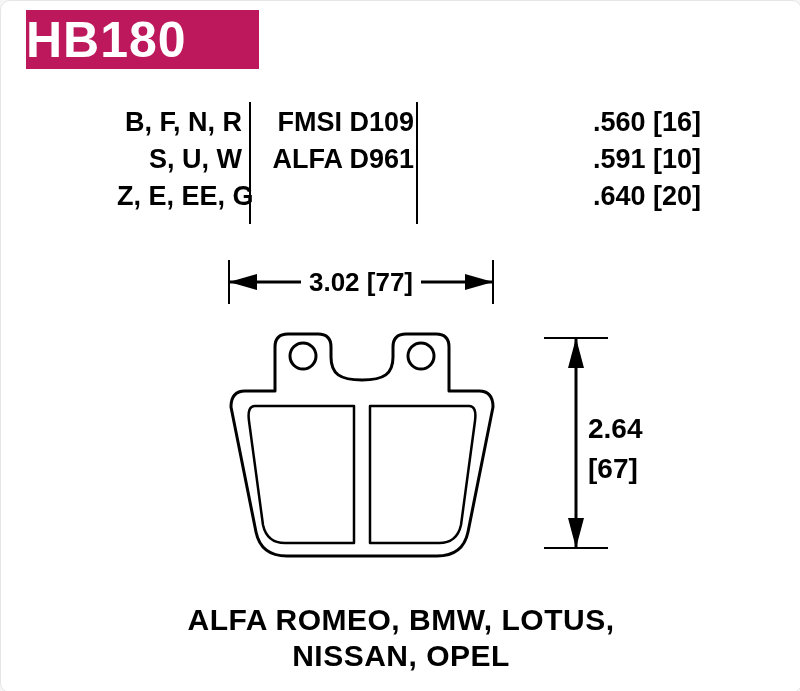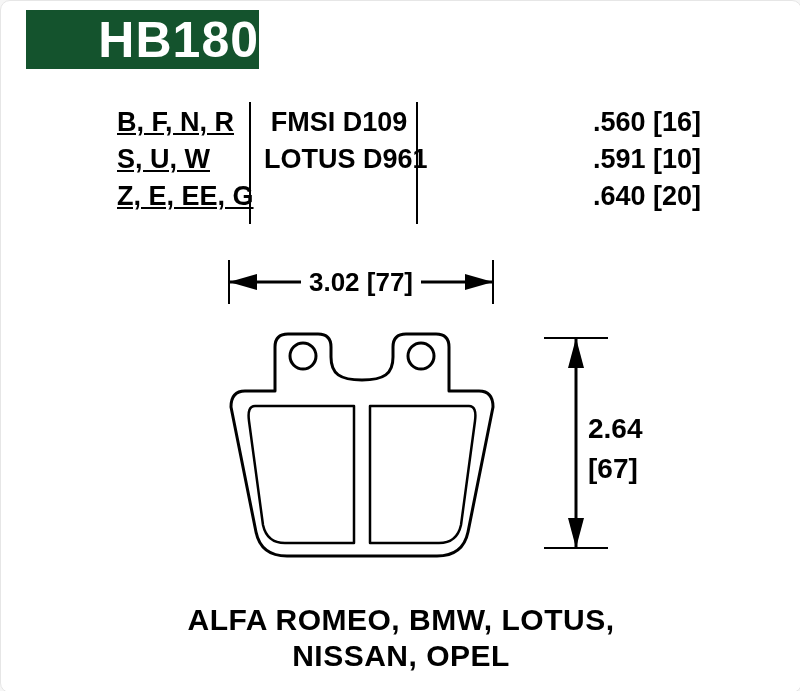--- a/index.html
+++ b/index.html
@@ -19,38 +19,38 @@
     color: #000;
   }
 
   
   .pn-box {
     position: absolute;
     left: 25px;
     top: 9px;
     width: 233px;
     height: 59px;
-    background: #14532d;
+    background: #be185d;
     display: flex;
     align-items: center;
-    justify-content: flex-end;
+    justify-content: flex-start;
   }
   .pn-text {
     color: #ffffff;
     font-size: 50px;
     font-weight: 800;
     letter-spacing: 1px;
     line-height: 1;
   }
 
   
   .spec-col { position: absolute; font-size: 27px; font-weight: 700; }
   .spec-row { height: 37px; line-height: 37px; white-space: nowrap; }
-  .col-compounds { left: 116px; top: 103px; width: 125px; text-align: left; text-decoration: underline; }
-  .col-fmsi      { left: 263px; top: 103px; width: 150px; text-align: center; }
+  .col-compounds { left: 116px; top: 103px; width: 125px; text-align: right; }
+  .col-fmsi      { left: 263px; top: 103px; width: 150px; text-align: right; }
   .col-thickness { left: 540px; top: 103px; width: 160px; text-align: right; }
   .table-divider {
     position: absolute;
     top: 101px;
     width: 2px;
     height: 122px;
     background: #000;
   }
   .divider-1 { left: 248px; }
   .divider-2 { left: 415px; }
@@ -95,21 +95,21 @@
   <div class="spec-col col-compounds">
     <div class="spec-row">B, F, N, R</div>
     <div class="spec-row">S, U, W</div>
     <div class="spec-row">Z, E, EE, G</div>
   </div>
 
   <div class="table-divider divider-1"></div>
 
   <div class="spec-col col-fmsi">
     <div class="spec-row">FMSI D109</div>
-    <div class="spec-row">LOTUS D961</div>
+    <div class="spec-row">ALFA D961</div>
   </div>
 
   <div class="table-divider divider-2"></div>
 
   <div class="spec-col col-thickness">
     <div class="spec-row">.560 [16]</div>
     <div class="spec-row">.591 [10]</div>
     <div class="spec-row">.640 [20]</div>
   </div>
 

